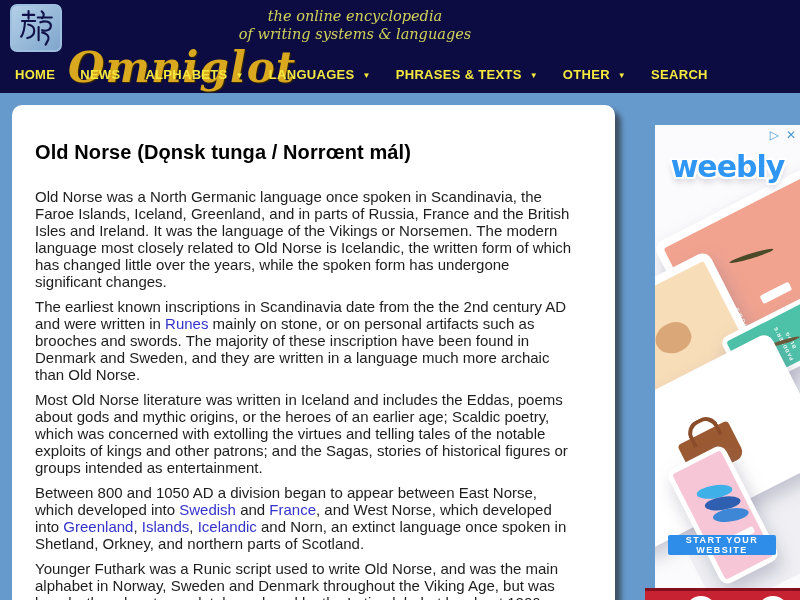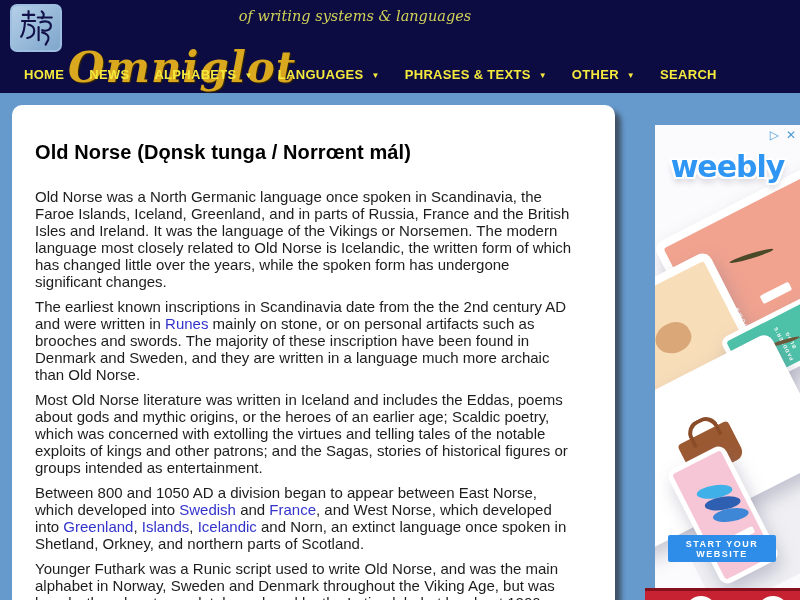--- a/index.html
+++ b/index.html
@@ -11,21 +11,21 @@
   .logo-box { position:absolute; left:10px; top:4px; width:52px; height:48px;
     background:linear-gradient(135deg,#b4cfe8,#7fa6cc); border:2px solid #9dbede;
     border-radius:7px; display:flex; align-items:center; justify-content:center; cursor:pointer; }
   .wordmark { position:absolute; left:68px; top:0px; font-family:"DejaVu Serif", serif;
     font-style:italic; font-weight:bold; font-size:42px; line-height:56px; color:#d9a81f;
     text-shadow:1px 1px 1px #3a2a00; letter-spacing:1px; cursor:pointer;margin-top:40px; }
   .tagline { position:absolute; left:236px; top:7px; width:238px; text-align:center;
     font-family:"DejaVu Serif", serif; font-style:italic; font-size:14.5px; line-height:18px;
     color:#d2d258; }
   .nav { position:absolute; left:0; top:58px; width:800px; height:32px; display:flex;
-    align-items:center; padding-left:24px; gap:25px; }
+    align-items:center; padding-left:15px; gap:25px; }
   .nav-item { color:#f5e93d; font-weight:bold; font-size:13px; letter-spacing:0.3px;
     text-decoration:none; cursor:pointer; white-space:nowrap; display:inline-flex; align-items:center; }
   .nav-item .arr { font-size:8px; margin-left:8px; transform:translateY(1px); }
 
   
   .card { position:absolute; left:12px; top:105px; width:603px; height:560px; background:#ffffff;
     border-radius:10px; box-shadow:6px 6px 5px rgba(35,35,35,0.6); padding:36px 24px 0 23px; }
   .card h1 { font-size:20px; font-weight:bold; color:#000000; margin:0 0 24px 0; letter-spacing:0.1px; }
   .card p { font-size:15px; line-height:17px; color:#1d1d1d; margin:0 17px 8px 0; }
   .card a { color:#3333cc; text-decoration:none; cursor:pointer; }
@@ -48,21 +48,21 @@
   .vtext { position:absolute; transform:rotate(-90deg); transform-origin:left top;
     font-size:6px; font-weight:bold; letter-spacing:1.5px; color:#ffffff; white-space:pre-line;
     text-align:center; line-height:8px; }
   .feather { position:absolute; width:46px; height:5px; background:#4a4a28; border-radius:50%;
     transform:rotate(10deg); }
   .pill { position:absolute; background:#ffffff; border-radius:2px; }
   .bag { position:absolute; width:56px; height:40px; background:#9c5a33; border-radius:4px 4px 9px 9px; }
   .bag::before { content:""; position:absolute; left:14px; top:-14px; width:24px; height:20px;
     border:4px solid #8a4c29; border-bottom:none; border-radius:14px 14px 0 0; }
   .macaron { position:absolute; width:36px; height:13px; border-radius:50%; transform:rotate(18deg); }
-  .cta { position:absolute; left:13px; top:410px; width:108px; height:27px; background:#2d8de8;
+  .cta { position:absolute; left:13px; top:410px; width:108px; height:20px; background:#2d8de8;
     border:none; border-radius:2px; z-index:8; color:#ffffff; font-family:"Liberation Sans", sans-serif;
     font-size:9px; font-weight:bold; letter-spacing:1.5px; cursor:pointer; }
 
   
   .banner { position:absolute; left:645px; top:588px; width:155px; height:12px; background:#c62231;
     border-top:3px solid #85101d; overflow:hidden; }
   .banner .ball { position:absolute; width:32px; height:32px; background:#ffffff; border-radius:50%; top:5px; }
 </style>
 </head>
 <body>
@@ -78,20 +78,21 @@
         <path d="M15 20 c5 1 7 3.5 7 7 c0 5 -4 7.5 -8 8.5"></path>
         <path d="M30.5 5 c3 2.5 3 5.5 0.5 8"></path>
         <path d="M26 12 h16"></path>
         <path d="M29 17.5 c6.5 -2.5 12 -0.5 12 4 c0 5 -5.5 6.5 -10 5"></path>
         <path d="M31 29 c5.5 1 8.5 4.5 7 8.5 l-3 5.5"></path>
         <path d="M27 23 v15"></path>
       </svg>
     </div>
     <div class="wordmark">Omniglot</div>
     <div class="tagline">
+      <div>the online encyclopedia</div>
       <div>of writing systems &amp; languages</div>
     </div>
     <nav class="nav">
       <a class="nav-item">
           <span>HOME</span>
         </a>
       <a class="nav-item">
           <span>NEWS</span>
         </a>
       <a class="nav-item">

